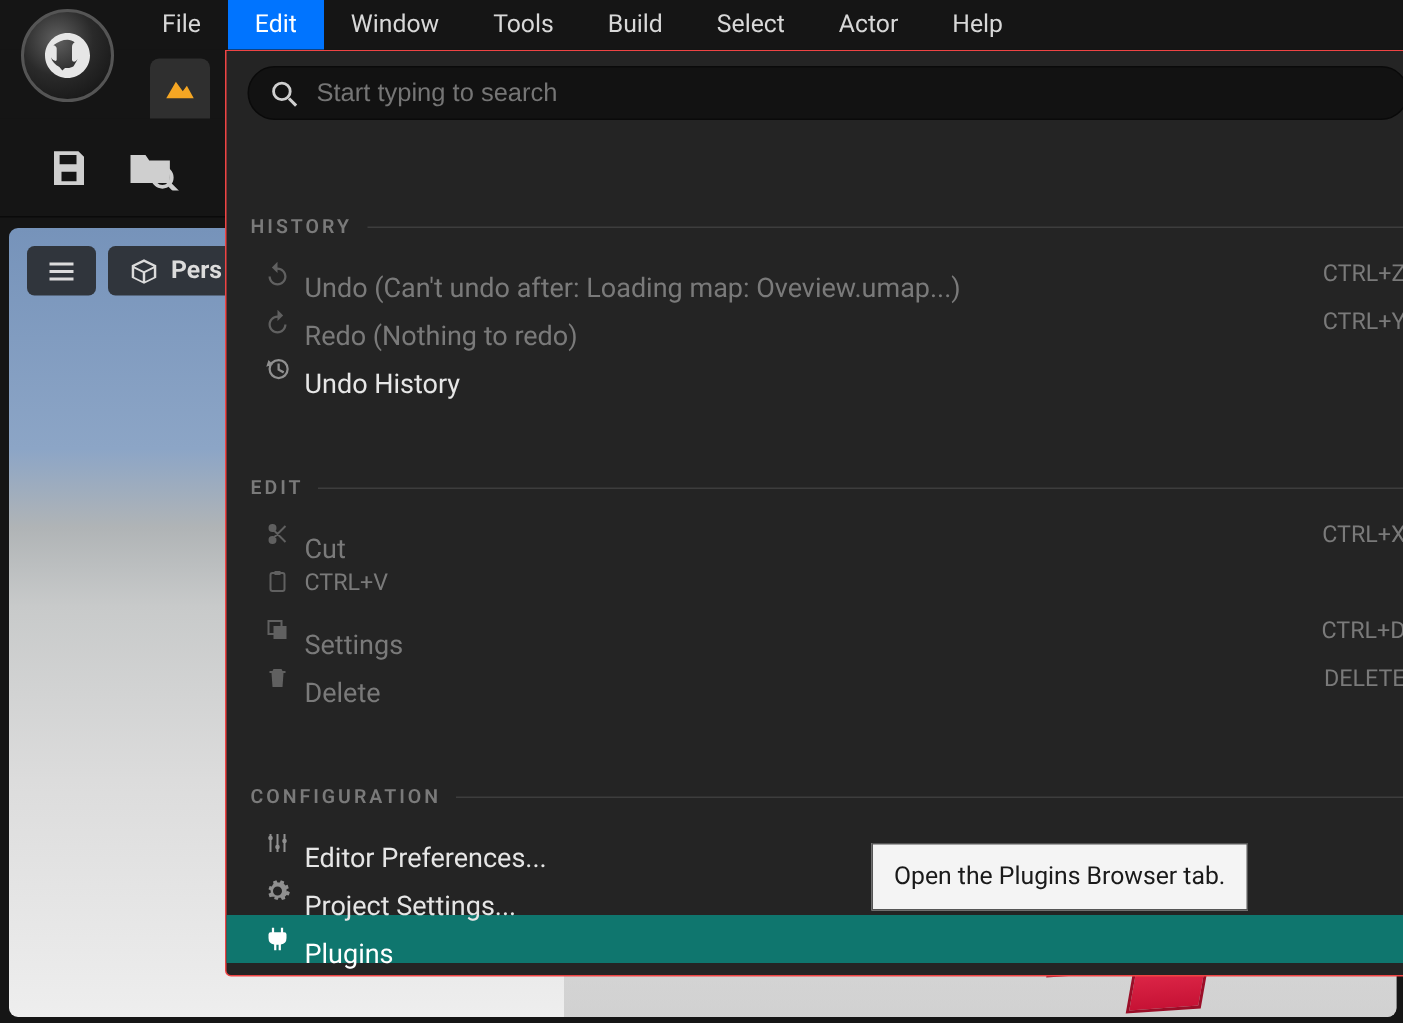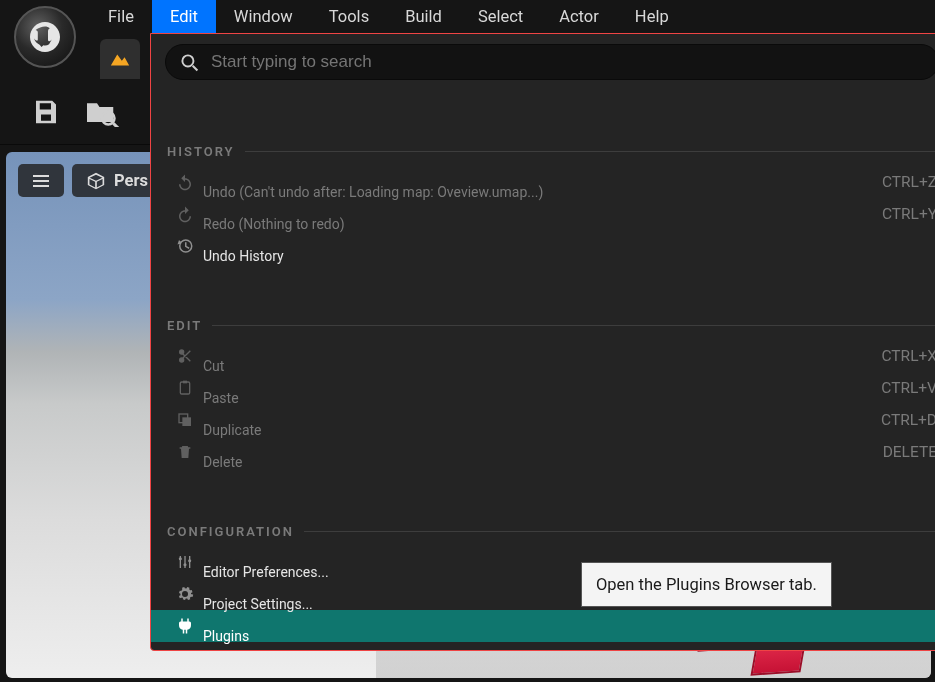--- a/index.html
+++ b/index.html
@@ -186,21 +186,21 @@
       cursor: pointer;
     }
     .menu-item.disabled .menu-label, .menu-item.disabled .menu-short { color: #7a7a7a; }
     .menu-item.highlight { background: #0f766e; }
     .menu-icon {
       width: 36px; display: flex; justify-content: center;
       color: #909090;
     }
     .menu-item.disabled .menu-icon { color: #606060; }
     .menu-item.highlight .menu-icon, .menu-item.highlight .menu-label { color: #fff; }
-    .menu-label { flex: 1; font-size: 14px; color: #e6e6e6; margin-top: 20px; }
+    .menu-label { flex: 1; font-size: 18px; color: #e6e6e6; margin-top: 20px; }
     .menu-short { font-size: 15.5px; color: #b0b0b0; }
     
     .tooltip {
       position: absolute;
       background: #f4f4f4;
       color: #1a1a1a;
       border: 1px solid #555;
       padding: 12px 14px;
       font-size: 16.5px;
       z-index: 40;
@@ -362,31 +362,30 @@
     <span class="menu-label">Cut</span>
     <span class="menu-short">CTRL+X</span>
   </div>
   <div class="menu-item disabled">
     <span class="menu-icon">
         <svg width="16" height="16" viewBox="0 0 24 24">
           <rect x="5" y="3" width="14" height="18" rx="2" fill="none" stroke="currentColor" stroke-width="2"></rect>
           <rect x="9" y="1" width="6" height="4" fill="currentColor"></rect>
         </svg>
       </span>
-    <span class="menu-label">Paste</span>
     <span class="menu-short">CTRL+V</span>
   </div>
   <div class="menu-item disabled">
     <span class="menu-icon">
         <svg width="16" height="16" viewBox="0 0 24 24">
           <rect x="3" y="3" width="13" height="13" fill="none" stroke="currentColor" stroke-width="2"></rect>
           <rect x="8" y="8" width="13" height="13" fill="currentColor"></rect>
         </svg>
       </span>
-    <span class="menu-label">Duplicate</span>
+    <span class="menu-label">Settings</span>
     <span class="menu-short">CTRL+D</span>
   </div>
   <div class="menu-item disabled">
     <span class="menu-icon">
         <svg width="16" height="18" viewBox="0 0 24 24">
           <path fill="currentColor" d="M6 7h12l-1 14H7L6 7zm2-4h8l1 2H7l1-2zM4 5h16v2H4V5z"></path>
         </svg>
       </span>
     <span class="menu-label">Delete</span>
     <span class="menu-short">DELETE</span>

